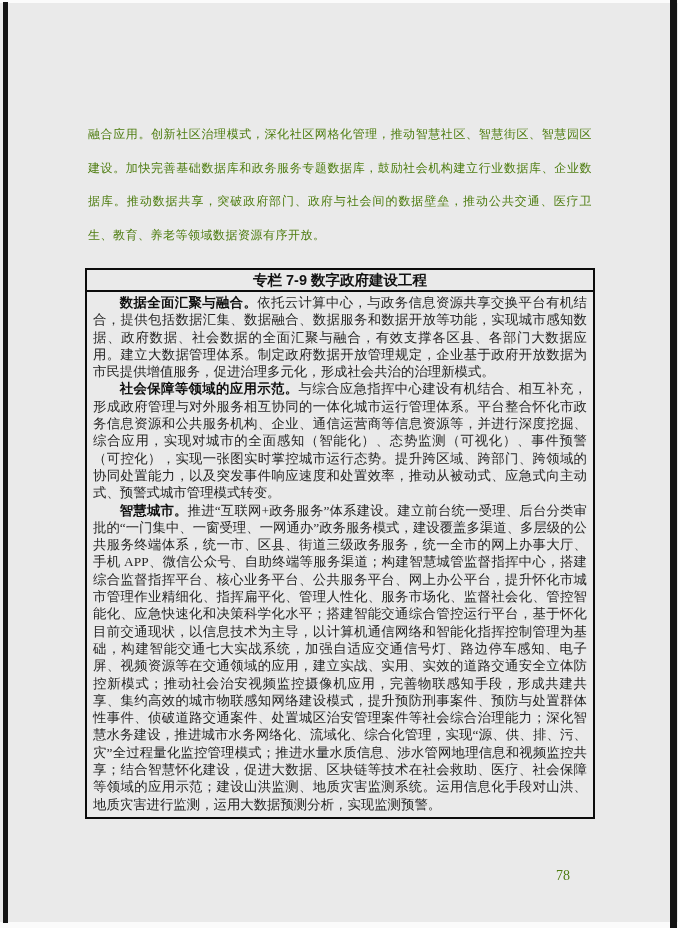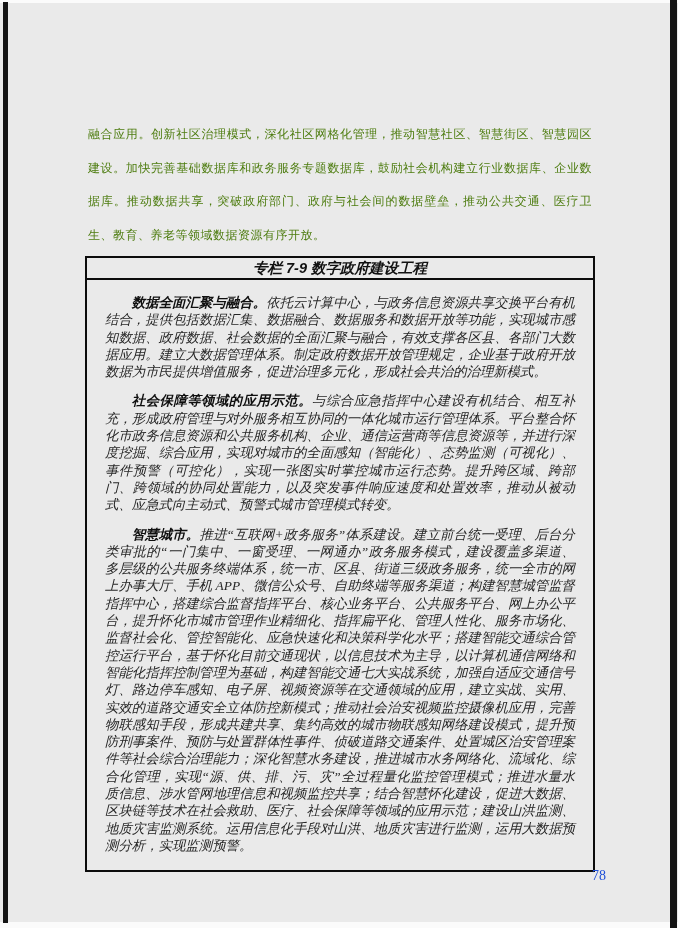--- a/index.html
+++ b/index.html
@@ -38,60 +38,59 @@
     left: 88px; top: 106px;
     width: 504px;
     font-size: 12px;
     line-height: 33.5px;
     letter-spacing: 0.5px;
     text-align: justify;
     color: #4d7c0f;
   }
   .panel {
     position: absolute;
-    left: 85px; top: 256px;
+    left: 85px; top: 268px;
     width: 510px;
     box-sizing: border-box;
     border: 2px solid #0c0c0c;
     background: transparent;
-    font-style: italic;
   }
   .panel-title {
     text-align: center;
     font-weight: 700;
     font-size: 14.5px;
     line-height: 18px;
     padding: 1px 0 1px 0;
     border-bottom: 2px solid #0c0c0c;
     font-family: "Liberation Sans", "DejaVu Sans", sans-serif;
     color: #111;
   }
   .panel-body {
     padding: 2px 6px 4px 6px;
   }
   .panel-para {
-    margin: 12px;
+    margin: 0;
     font-size: 13.4px;
     line-height: 17.3px;
     text-align: justify;
     text-indent: 2em;
     color: #262626;
   }
   .panel-para .lead {
     font-weight: 700;
     font-family: "Liberation Sans", "DejaVu Sans", sans-serif;
     color: #0f0f0f;
   }
   .page-number {
     position: absolute;
     left: 556px; top: 868px;
     width: 50px;
-    text-align: right;
+    text-align: left;
     font-size: 14px;
-    color: #1d4ed8;
+    color: #4d7c0f;
   }
 </style>
 </head>
 <body>
 
 <div class="page">
   <div class="strip-top"></div>
   <div class="strip-bottom"></div>
   <div class="edge-bar-left"></div>
   <div class="edge-bar-right"></div>

